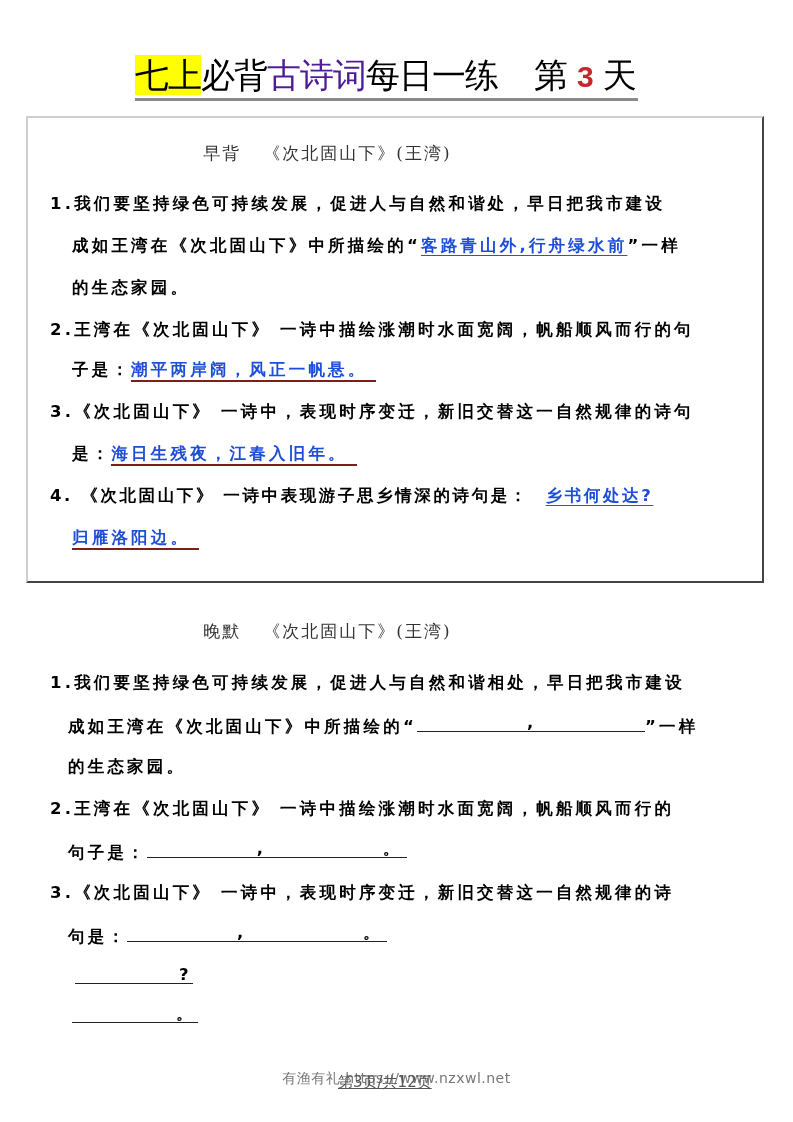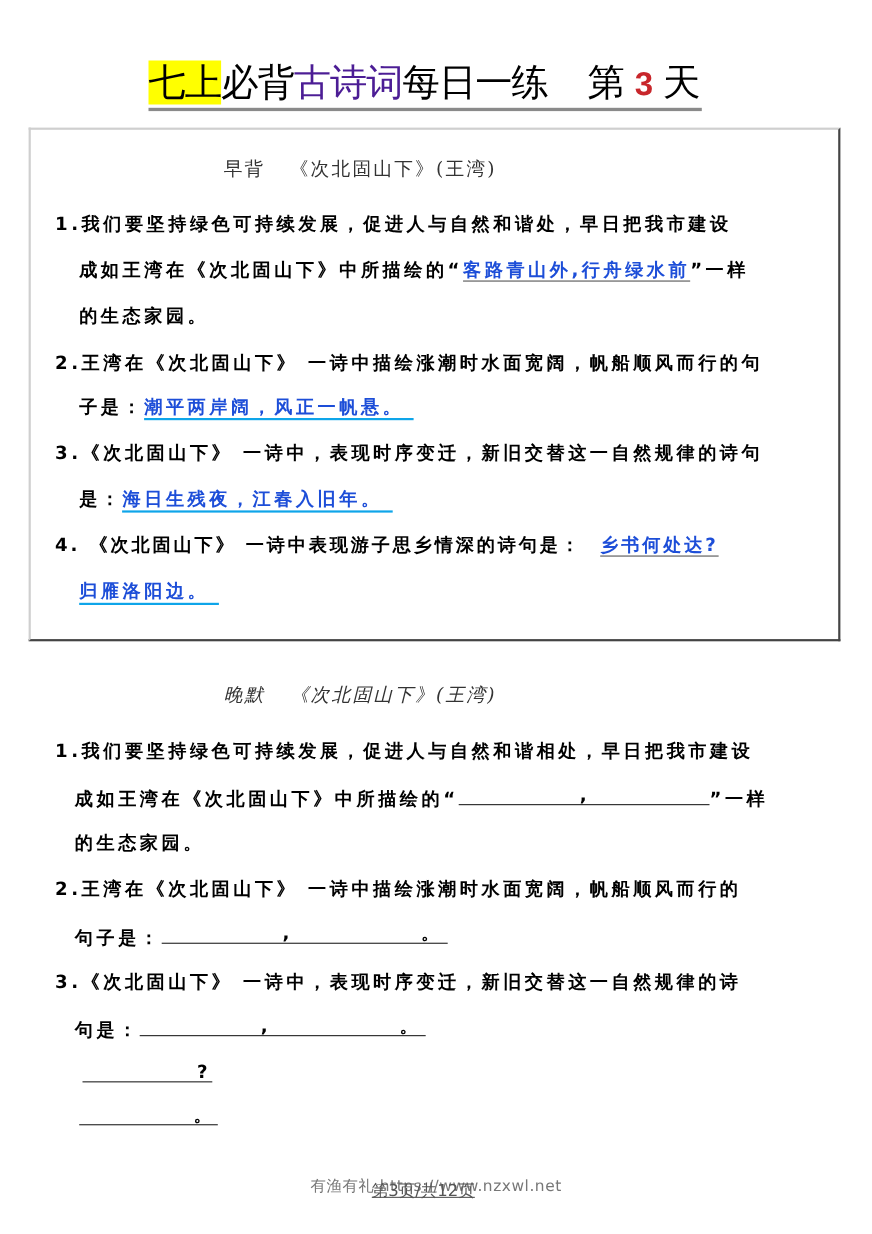--- a/index.html
+++ b/index.html
@@ -33,21 +33,21 @@
     font-size: 17px; color: #333; letter-spacing: 2px;
   }
   .section-head .gap { display: inline-block; width: 22px; }
 
   .line {
     position: absolute; white-space: nowrap;
     font-size: 16.5px; font-weight: bold; letter-spacing: 3.2px;
     line-height: 24px;
   }
   .ans { color: #1d4ed8; text-decoration: underline; text-decoration-color: #555; text-underline-offset: 4px; }
-  .ans-ul { border-bottom: 2px solid #0ea5e9; padding-bottom: 1px; }
+  .ans-ul { border-bottom: 2px solid #7f1d1d; padding-bottom: 1px; }
   .blank { display: inline-block; border-bottom: 1.5px solid #222; height: 18px; vertical-align: baseline; position: relative; }
   .blank .mid { position: absolute; bottom: -4px; }
 
   .footer {
     position: absolute; top: 1070px; left: 0; width: 793px; text-align: center;
     font-size: 14px; color: #777; letter-spacing: 0.5px;
   }
   .footer .overlay {
     position: absolute; left: 338px; top: 3px; font-size: 15px; color: #555; letter-spacing: 0; text-decoration: underline;
   }
@@ -81,21 +81,21 @@
   <span>是：</span><span class="ans-ul"><span class="ans" style="text-decoration:none">海日生残夜，江春入旧年。</span>&nbsp;</span>
 </div>
 
 <div class="line" style="left:50px; top:484px; letter-spacing:2.6px;text-align:center;">
   <span>4. 《次北固山下》 一诗中表现游子思乡情深的诗句是：</span>&nbsp;&nbsp;<span class="ans">乡书何处达?</span>
 </div>
 <div class="line" style="left:72px; top:526px;">
   <span class="ans-ul"><span class="ans" style="text-decoration:none">归雁洛阳边。</span>&nbsp;</span>
 </div>
 
-<div class="section-head" style="top:620px;font-style:italic;">
+<div class="section-head" style="top:620px;">
   <span>晚默</span><span class="gap"></span><span>《次北固山下》(王湾)</span>
 </div>
 
 <div class="line" style="left:50px; top:671px;">1.我们要坚持绿色可持续发展，促进人与自然和谐相处，早日把我市建设</div>
 <div class="line" style="left:68px; top:713px;">
   <span>成如王湾在《次北固山下》中所描绘的“</span><span class="blank" style="width:228px;"><span class="mid" style="left:110px;">,</span></span><span>”一样</span>
 </div>
 <div class="line" style="left:68px; top:755px;">的生态家园。</div>
 
 <div class="line" style="left:50px; top:797px;">2.王湾在《次北固山下》 一诗中描绘涨潮时水面宽阔，帆船顺风而行的</div>

